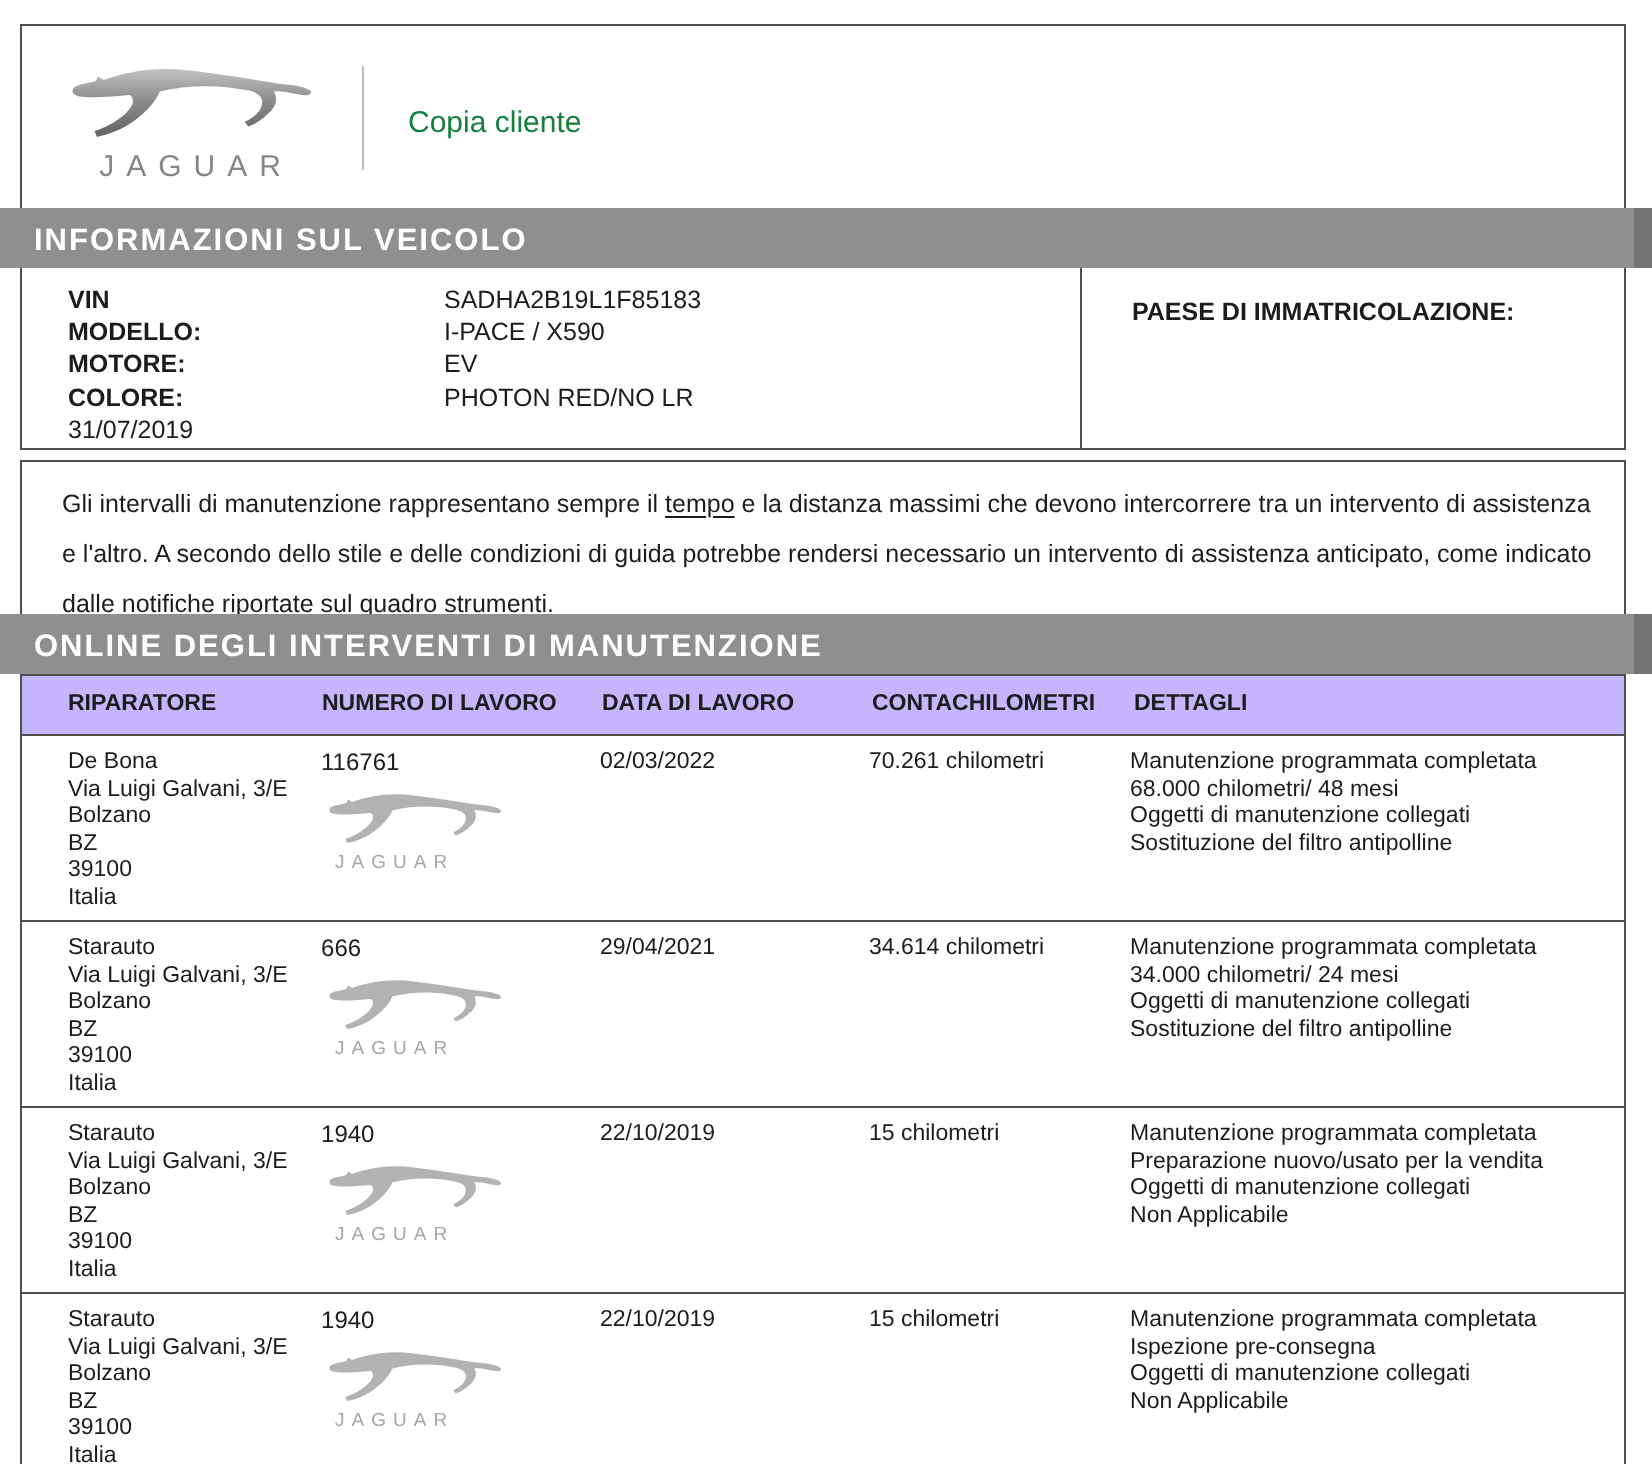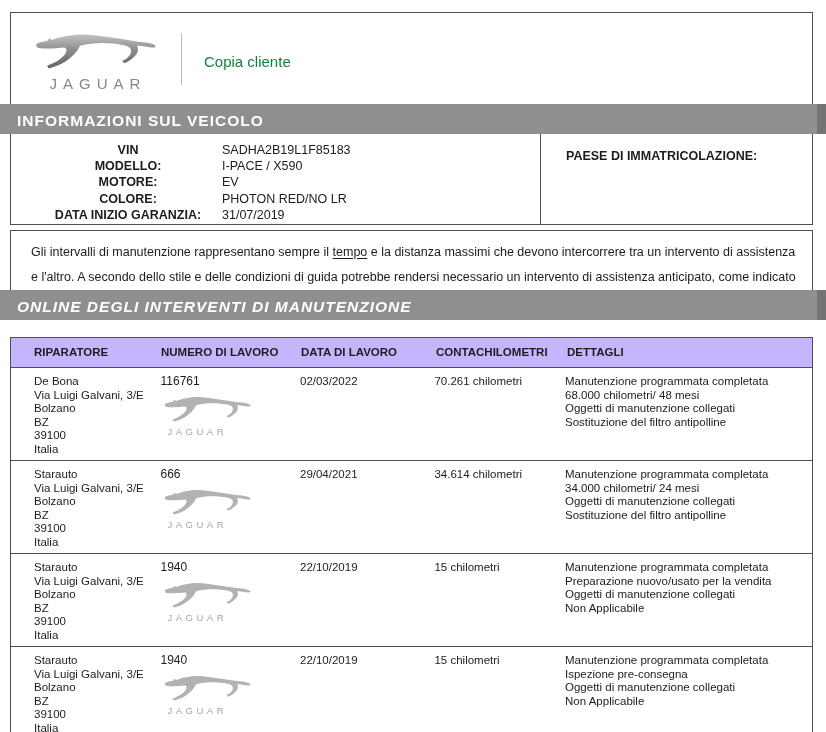--- a/index.html
+++ b/index.html
@@ -19,29 +19,29 @@
   .title-block { padding-left:22px; }
   .doc-title { font-size:19px; font-weight:bold; letter-spacing:0.4px; color:#111; }
   .doc-subtitle { font-size:15px; color:#15803d; margin-top:6px; }
 
   
   .section-bar { position:absolute; left:0; width:826px; height:30px;
     background:linear-gradient(to right, #8f8f8f calc(100% - 9px), #747474 calc(100% - 9px));
     color:#fff; display:flex; align-items:flex-end; padding:0 0 4px 17px;
     font-weight:bold; font-size:15.5px; letter-spacing:1px; }
   .bar-info { top:104px; }
-  .bar-maint { top:290px;font-style:italic; }
+  .bar-maint { top:307px; }
 
   
   .info-box { position:absolute; left:10px; top:134px; width:803px; height:91px;
     border-left:1px solid #4f4f4f; border-right:1px solid #4f4f4f; border-bottom:1px solid #4f4f4f;
     display:flex; }
   .info-left { width:530px; border-right:1px solid #4f4f4f; padding:8px 0 0 23px; }
   .info-row { display:flex; line-height:16.2px; font-size:12.5px; }
-  .info-label { width:188px; font-weight:bold;text-align:center; }
+  .info-label { width:188px; font-weight:bold; }
   .info-value { }
   .info-right { flex:1; padding:15px 0 0 25px; }
   .reg-label { font-weight:bold; font-size:12.5px; }
   .reg-value { font-size:12.5px; margin-top:11px; }
 
   
   .notice-box { position:absolute; left:10px; top:230px; width:803px; height:82px;
     border:1px solid #4f4f4f; padding:9px 14px 0 20px; font-size:12.5px; line-height:25px; color:#1c1c1c; }
   .notice-box u { text-underline-offset:2px; }
 
@@ -130,21 +130,20 @@
       </div>
       <div class="info-row">
         <span class="info-label">MOTORE:</span>
         <span class="info-value">EV</span>
       </div>
       <div class="info-row">
         <span class="info-label">COLORE:</span>
         <span class="info-value">PHOTON RED/NO LR</span>
       </div>
       <div class="info-row">
-        <span class="info-label">DATA INIZIO GARANZIA:</span>
         <span class="info-value">31/07/2019</span>
       </div>
     </div>
     <div class="info-right">
       <div class="reg-label">PAESE DI IMMATRICOLAZIONE:</div>
     </div>
   </div>
 
   <div class="notice-box">
     <span>Gli intervalli di manutenzione rappresentano sempre il </span><u>tempo</u><span> e la distanza massimi che devono intercorrere tra un intervento di assistenza e l'altro. A secondo dello stile e delle condizioni di guida potrebbe rendersi necessario un intervento di assistenza anticipato, come indicato dalle notifiche riportate sul quadro strumenti.</span>

